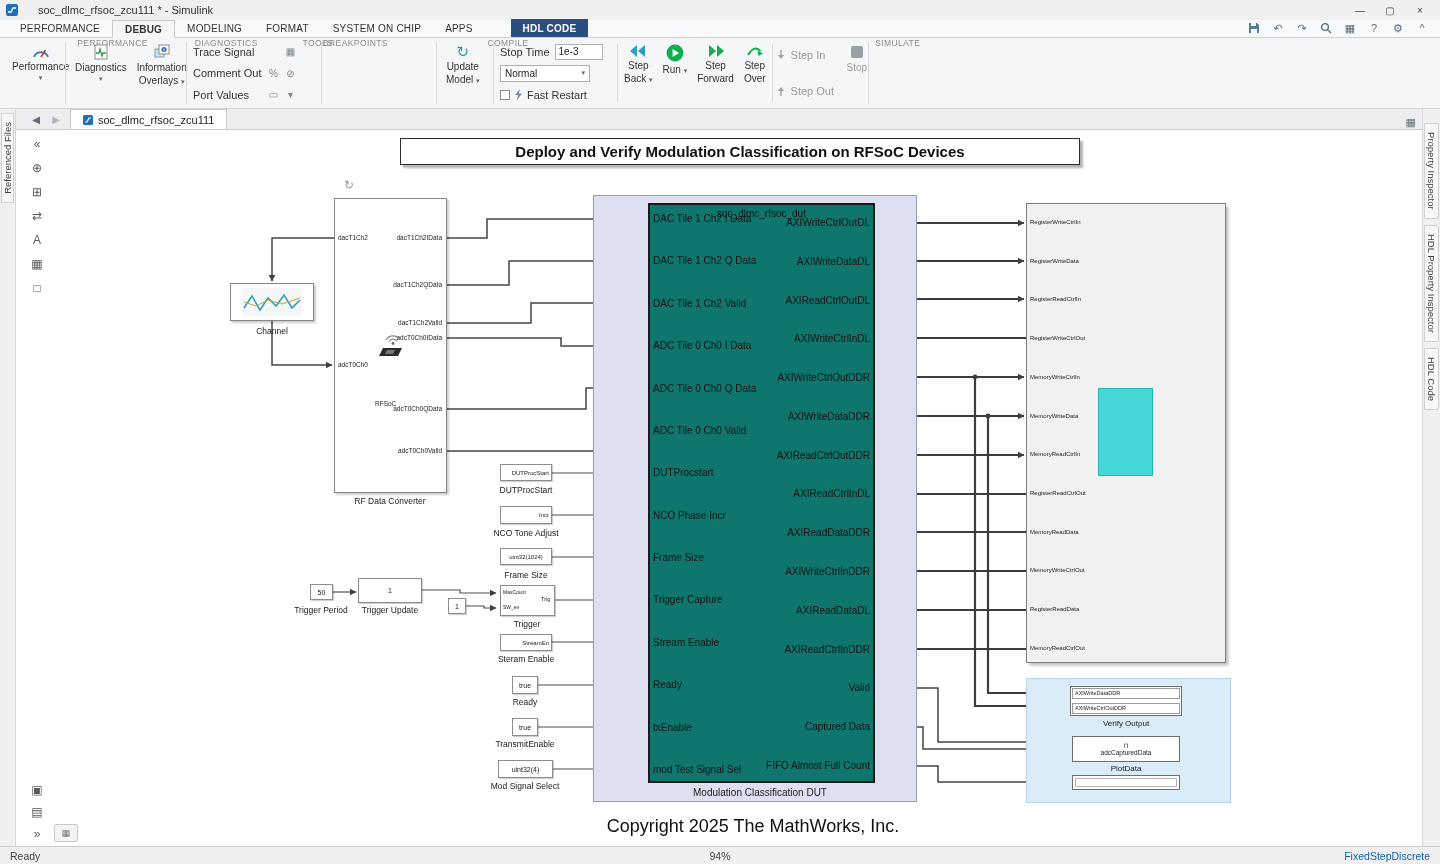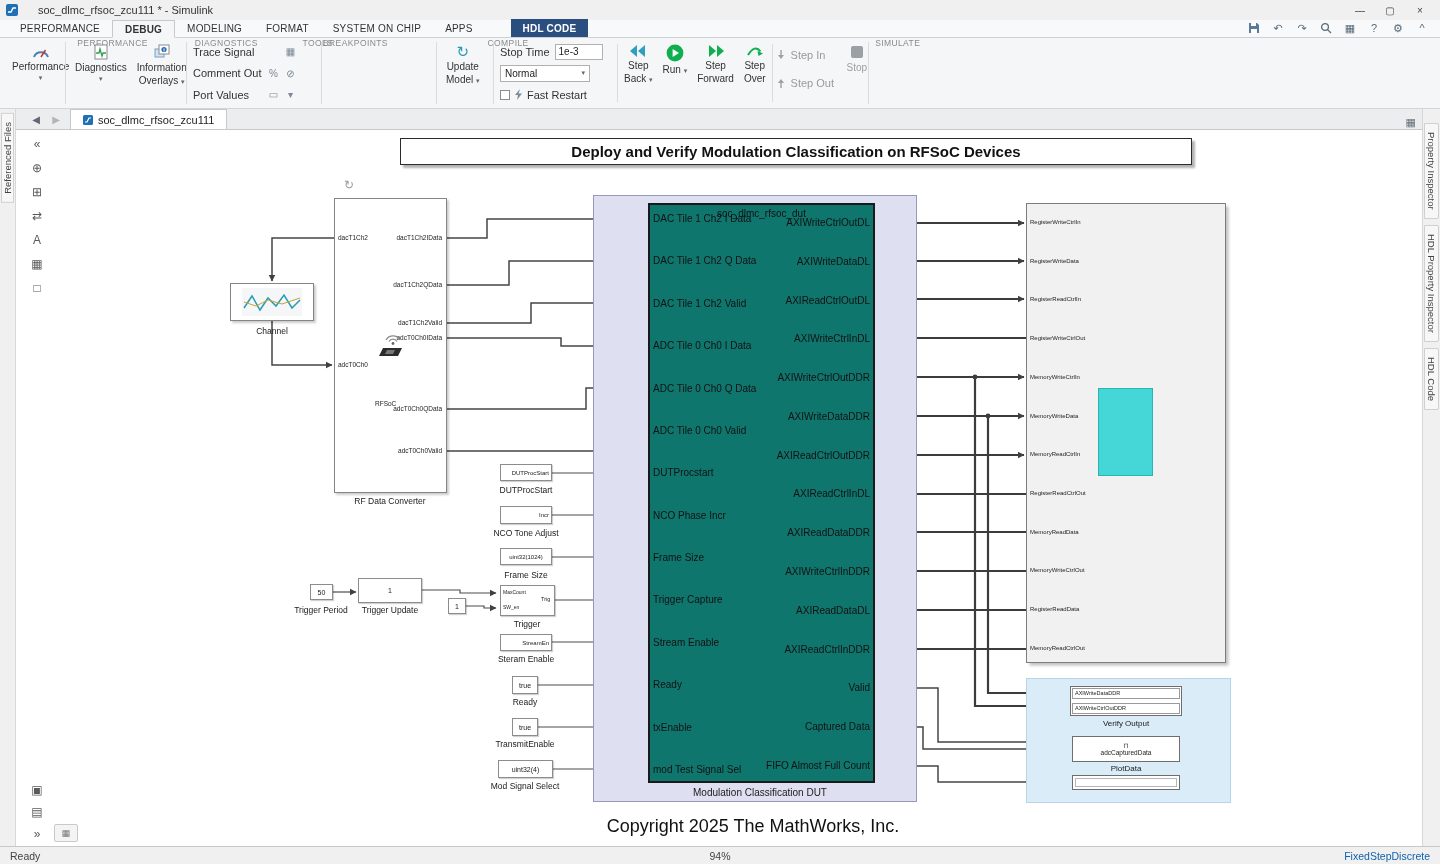--- a/index.html
+++ b/index.html
@@ -54,21 +54,21 @@
   .dtabsr{margin-left:auto;padding-right:6px;color:#66707a;font-size:11px}
 
   
   .canvas{flex:1;position:relative;background:#fff;overflow:hidden}
   .sheet{position:absolute;left:4px;top:0;width:1402px;height:716px}
   .wires{position:absolute;left:0;top:0;z-index:1}
   .wires path.w{stroke:#4d4d4d;stroke-width:1.2;fill:none}
   .wires path.m{stroke:#454545;stroke-width:1.5;fill:none}
   .wires path.b{stroke:#3c3c3c;stroke-width:2.2;fill:none}
   .wires path.s{stroke:#a9a9cf;stroke-width:1;fill:none}
-  .titlebox{position:absolute;left:380px;top:8px;width:792px;height:27px;background:#fff;border:1px solid #2b2b2b;box-shadow:3px 3px 2px rgba(0,0,0,.3);display:flex;align-items:center;justify-content:center;z-index:3}
+  .titlebox{position:absolute;left:380px;top:8px;width:680px;height:27px;background:#fff;border:1px solid #2b2b2b;box-shadow:3px 3px 2px rgba(0,0,0,.3);display:flex;align-items:center;justify-content:center;z-index:3}
   .titlebox span{font-size:15px;font-weight:bold;color:#111}
   .blk{position:absolute;background:#fff;border:1px solid #858585;box-shadow:1.5px 1.5px 2px rgba(0,0,0,.2);z-index:2}
   .sblk{position:absolute;background:#fff;border:1px solid #8c8c8c;box-shadow:1px 1px 1px rgba(0,0,0,.18);z-index:2;display:flex;align-items:center;justify-content:center}
   .blklbl{position:absolute;transform:translateX(-50%);font-size:8.5px;color:#1a1a1a;white-space:nowrap;z-index:3}
   .plabel{position:absolute;font-size:6.5px;color:#222;white-space:nowrap;z-index:3}
   .lavender{position:absolute;left:573px;top:65px;width:324px;height:607px;background:#dfdff2;border:1px solid #9898b8;z-index:1}
   .dutblk{position:absolute;left:628px;top:73px;width:227px;height:580px;background:#0f766e;border:2px solid #1a1a1a;z-index:2}
   .dutname{position:absolute;left:0;right:0;top:3px;text-align:center;font-size:10px;color:#111}
   .dut-in{position:absolute;left:633px;top:83px;height:562px;width:112px;display:flex;flex-direction:column;justify-content:space-between;z-index:3}
   .dut-out{position:absolute;left:722px;top:87px;height:554px;width:128px;display:flex;flex-direction:column;justify-content:space-between;text-align:right;z-index:3}
@@ -283,21 +283,21 @@
         </div>
         <div class="bigbtn">
           <svg width="18" height="14">
               <path d="M2 11 Q9 0 14.5 7.5" fill="none" stroke="#0faf4f" stroke-width="2"></path>
               <polygon points="11.5,7 17,9.5 12.5,12" fill="#0faf4f"></polygon>
             </svg>
           <span class="lbl">Step</span>
           <span class="lbl">Over</span>
         </div>
         <div class="gsep"></div>
-        <div class="colrows" style="width:68px;justify-content:flex-start;gap:14px;padding-top:8px">
+        <div class="colrows" style="width:68px;justify-content:flex-start;gap:22px;padding-top:8px">
           <div class="trow dim" style="height:14px">
             <svg width="10" height="10">
                 <line x1="5" y1="0" x2="5" y2="6" stroke="#a0a0a0" stroke-width="1.4"></line>
                 <polygon points="2,5 8,5 5,9" fill="#a0a0a0"></polygon>
               </svg>
             <span>Step In</span>
           </div>
           <div class="trow dim" style="height:14px">
             <svg width="10" height="10">
                 <line x1="5" y1="10" x2="5" y2="4" stroke="#a0a0a0" stroke-width="1.4"></line>

